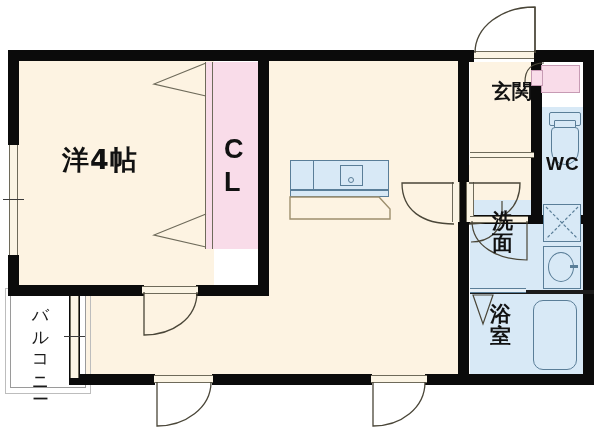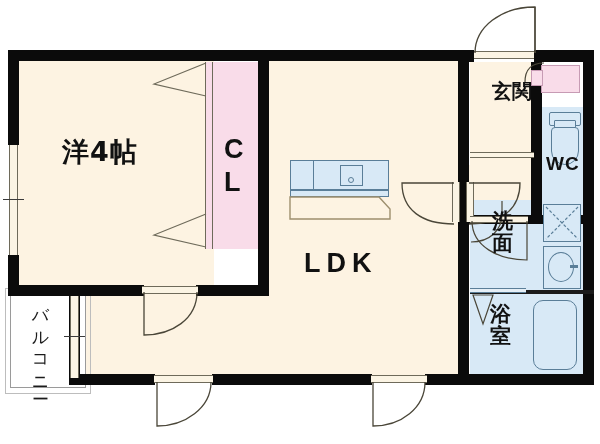--- a/index.html
+++ b/index.html
@@ -182,26 +182,25 @@
   <div class="abs leaf" style="left:154px;top:375px;width:59px;height:8px;"></div>
   <svg class="abs" style="left:155px;top:381px;width:60px;height:50px;">
     <path d="M2,1 L2,45 C30,45 56,27 56,1" fill="none" stroke="#4A4638" stroke-width="1.3"></path>
   </svg>
 
   <div class="abs leaf" style="left:371px;top:375px;width:56px;height:8px;"></div>
   <svg class="abs" style="left:371px;top:381px;width:58px;height:50px;">
     <path d="M2,1 L2,45 C30,45 54,27 54,1" fill="none" stroke="#4A4638" stroke-width="1.3"></path>
   </svg>
 
-  <div class="lab lab-jp" style="left:62px;top:134px;font-size:27px;text-align:right;">洋4帖</div>
+  <div class="lab lab-jp" style="left:62px;top:142px;font-size:27px;text-align:right;">洋4帖</div>
 
   <div class="lab" style="left:224px;top:134px;font-size:27px;">C</div>
   <div class="lab" style="left:224px;top:167px;font-size:27px;">L</div>
 
-  <div class="lab" style="left:304px;top:248px;font-size:27px;letter-spacing:6px;">LDK</div>
 
   <div class="lab lab-jp" style="left:456px;top:78px;font-size:20px;letter-spacing:0px;margin-left:36px;">玄関</div>
 
   <div class="lab" style="left:546px;top:153px;font-size:19px;letter-spacing:1px;">WC</div>
 
   <div class="lab lab-jp" style="left:492px;top:210px;font-size:21px;line-height:1.05;width:24px;">
       <div>洗</div>
       <div>面</div>
     </div>
 

